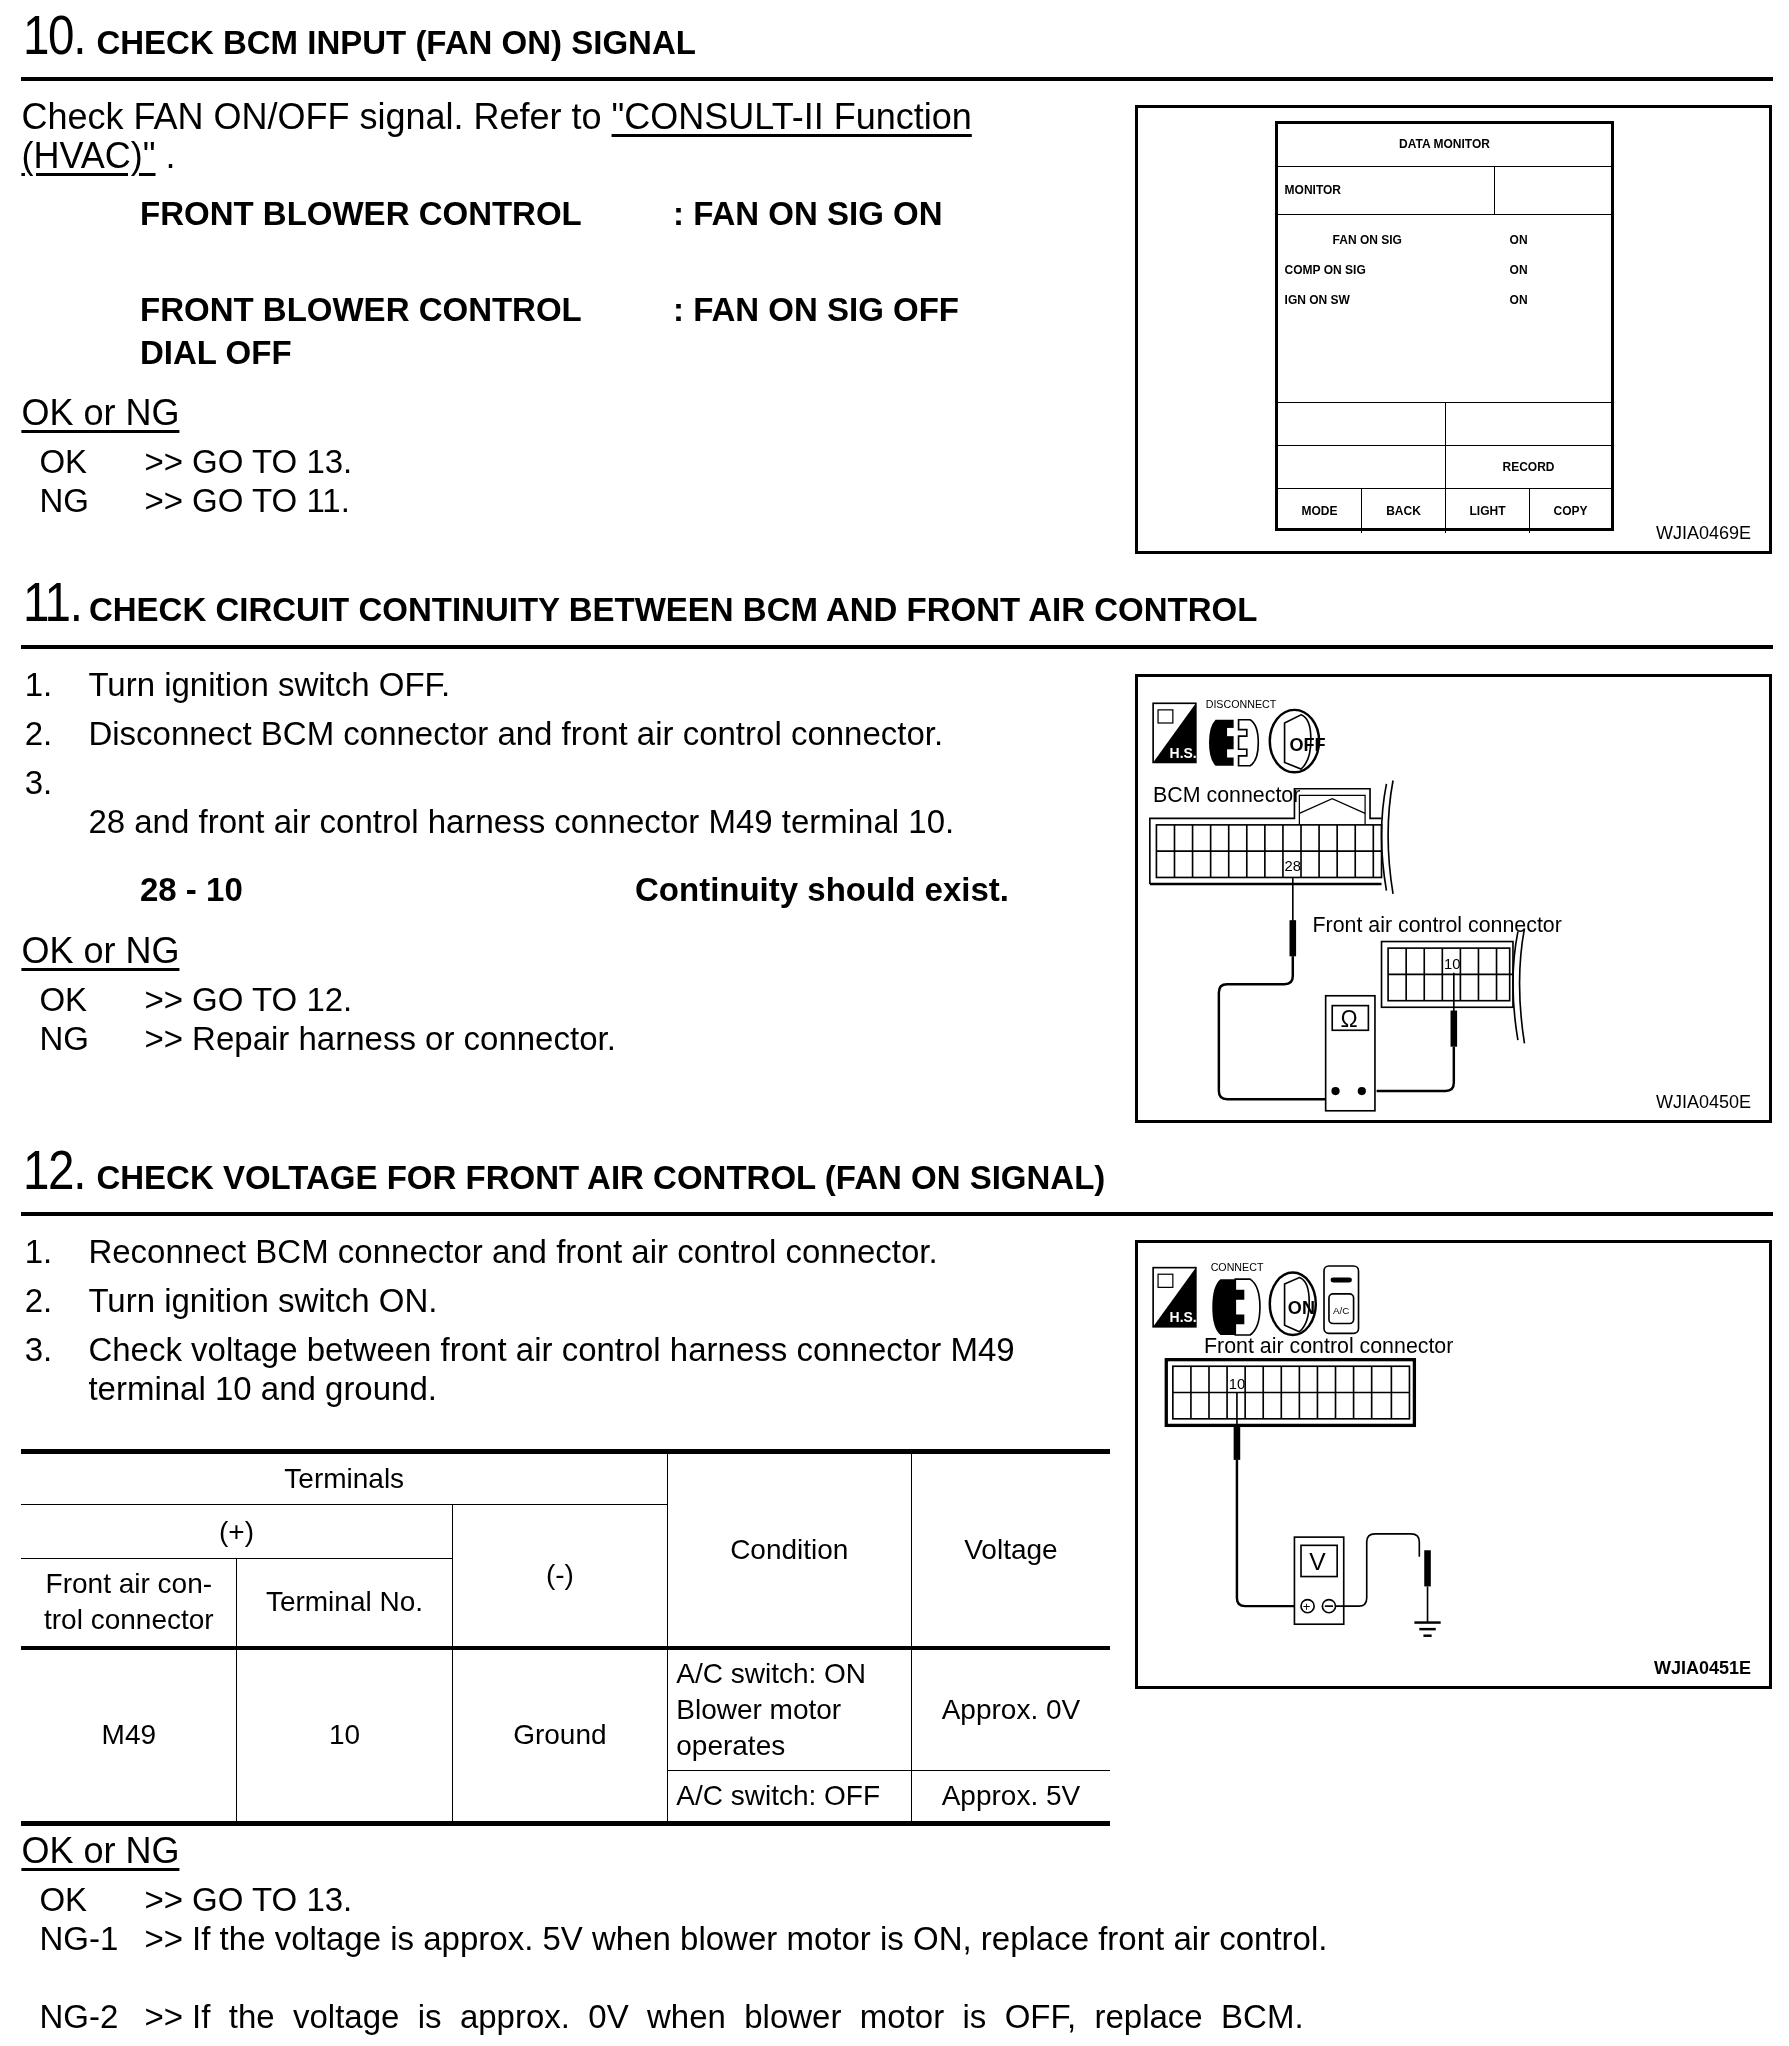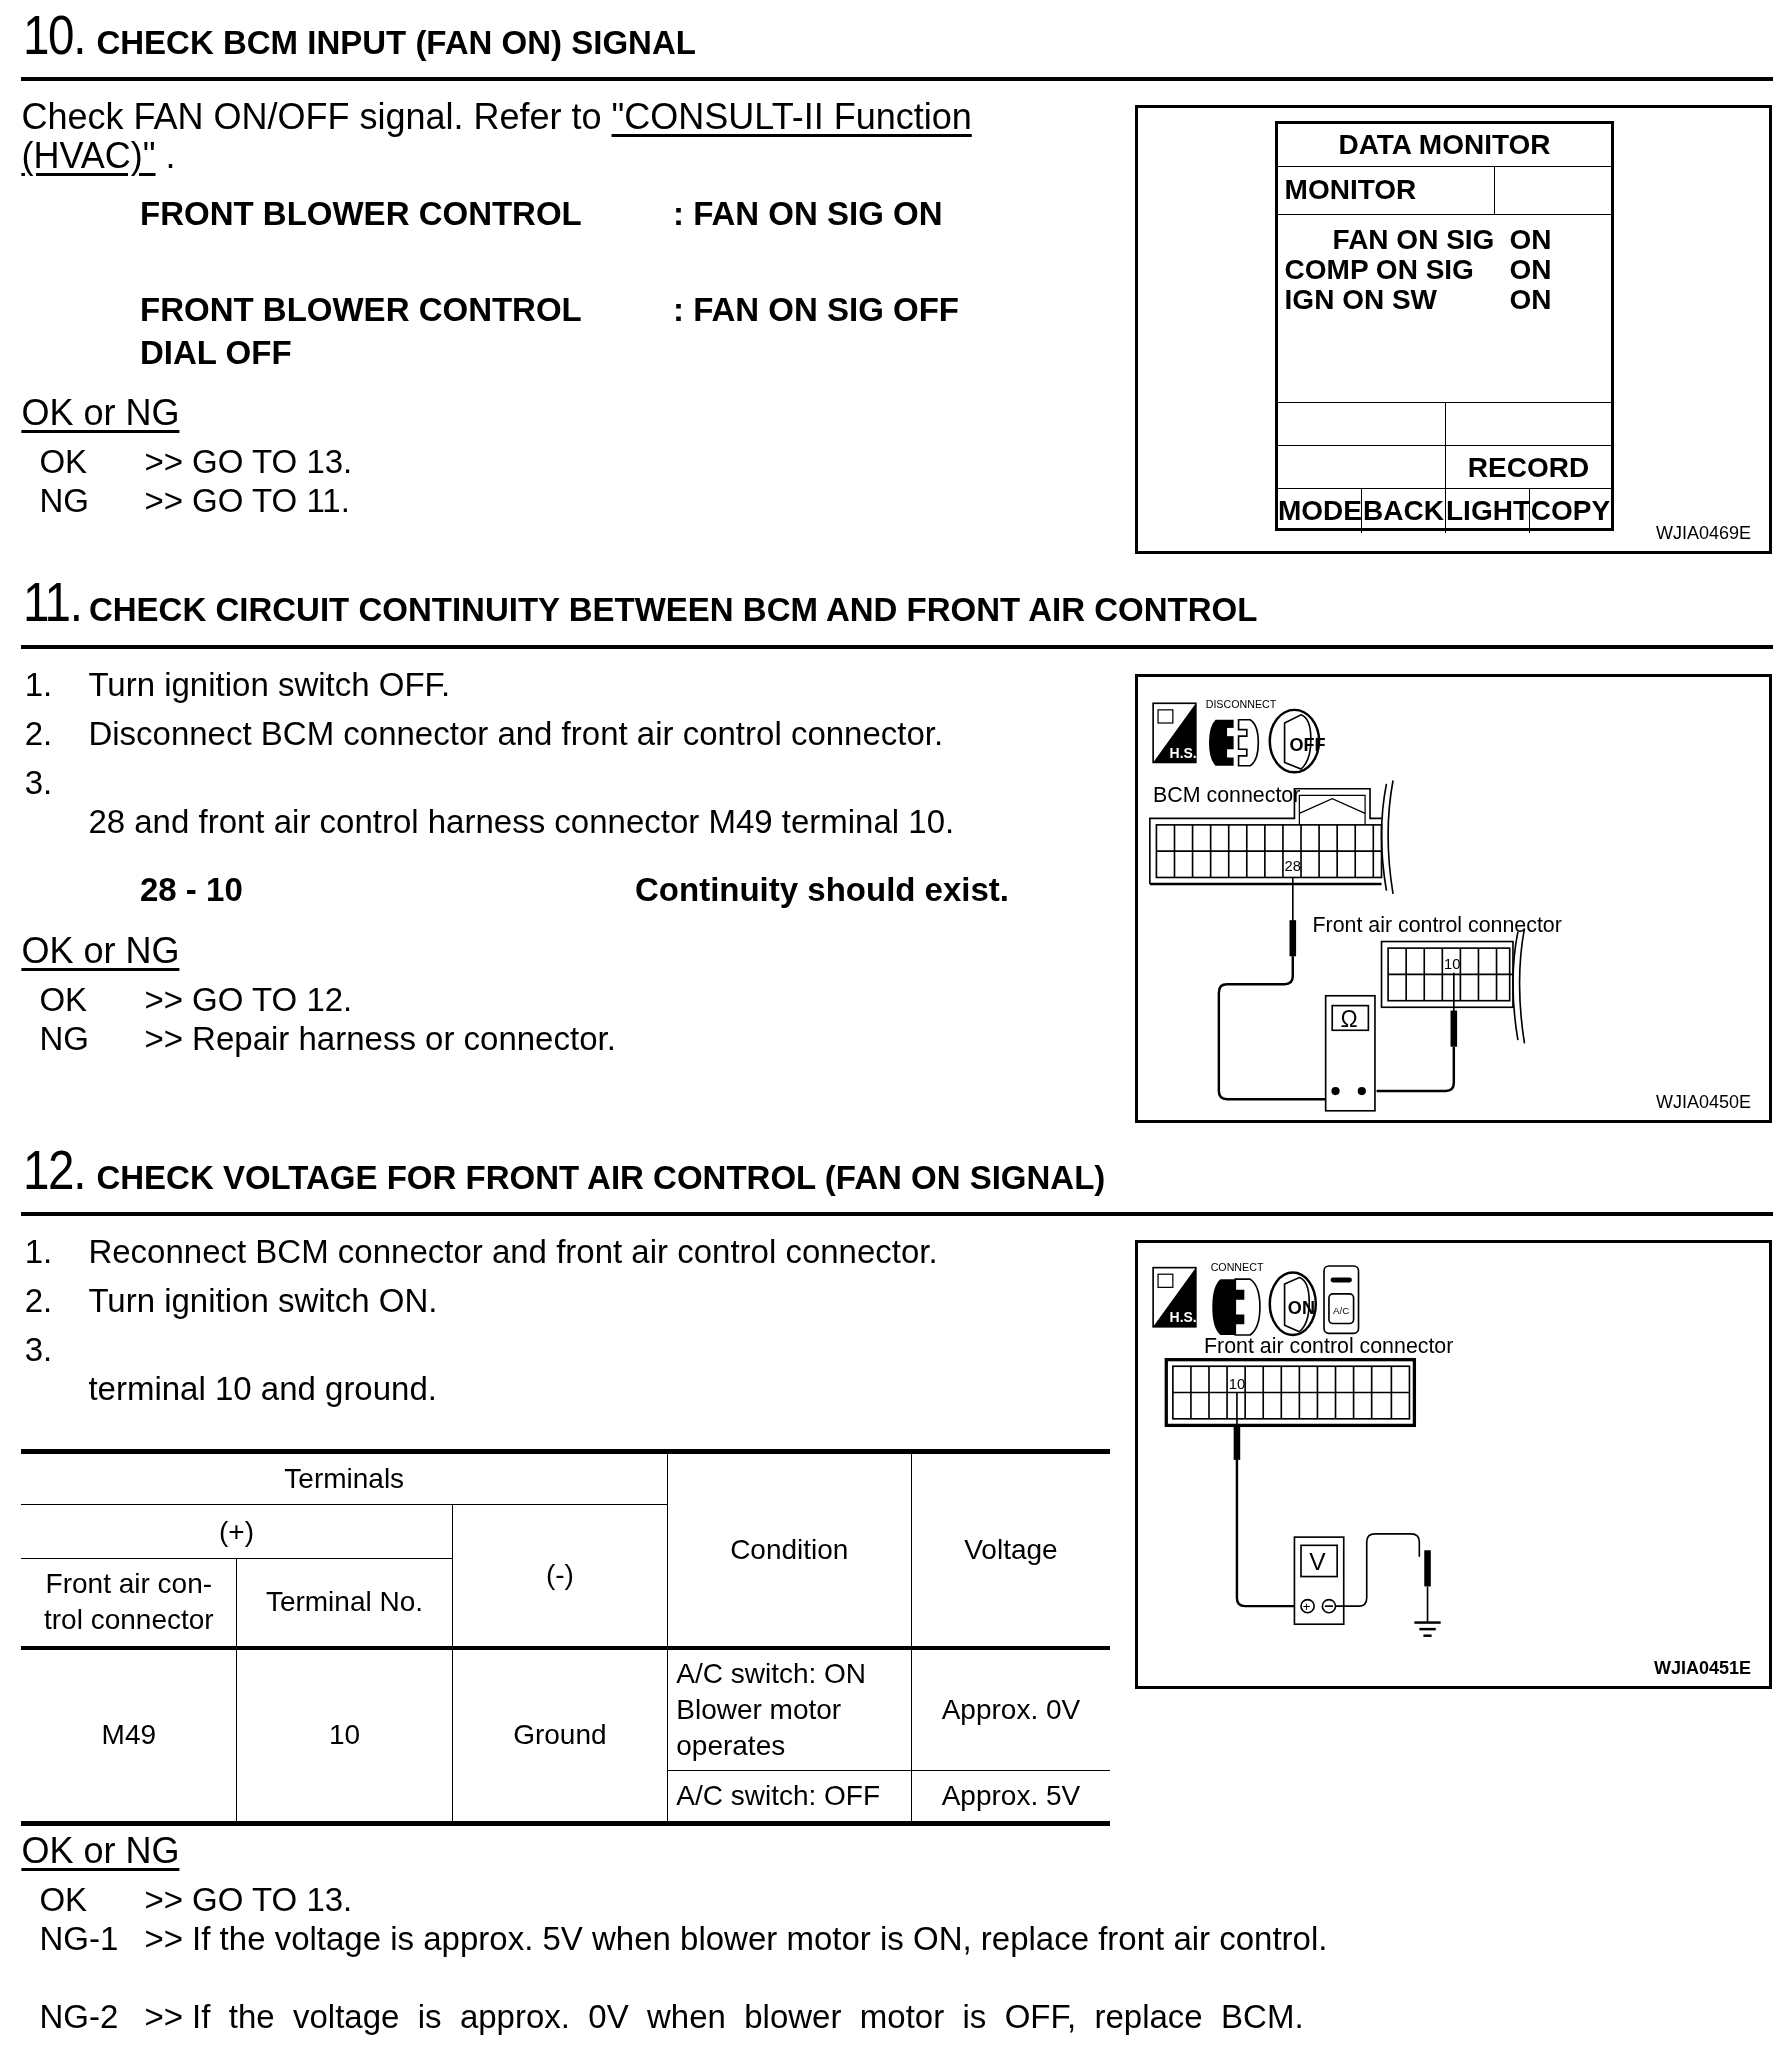--- a/index.html
+++ b/index.html
@@ -9,21 +9,21 @@
   .step-num { font-size: 56px; font-weight: normal; letter-spacing: -1.6px; transform: scaleX(0.85); transform-origin: left; display: inline-block; }
   .step-title { font-size: 33px; font-weight: bold; letter-spacing: 0px; }
   .rule { position: absolute; left: 21.4px; width: 1752px; height: 4.1px; background: #000; }
   .body-text { font-size: 36px; line-height: 39px; }
   .bold-text { font-size: 33px; font-weight: bold; line-height: 43px; }
   .ul { text-decoration: underline; text-decoration-thickness: 2.5px; text-underline-offset: 5px; }
   .okng-row { font-size: 33px; line-height: 39px; display: flex; }
   .okng-key { width: 123px; padding-left: 18px; }
   .figure-box { position: absolute; border: 3.3px solid #000; background: #fff; }
   .figcode { position: absolute; font-size: 18px; color: #000; }
-  .dm-table { position: absolute; border: 3.3px solid #000; font-weight: bold; font-size: 28px; }
+  .dm-table { position: absolute; border: 3.3px solid #000; font-weight: bold; font-size: 12px; }
   table.spec { position: absolute; border-collapse: collapse; font-size: 28px; }
   table.spec td { border: 1.6px solid #000; text-align: center; vertical-align: middle; padding: 3.3px 8.2px; line-height: 36px; }
   table.spec .lft { text-align: left; }
   .num-item { display: flex; font-size: 33px; line-height: 39px; }
   .num-item .n { width: 67px; padding-left: 3.3px; }
 </style>
 </head>
 <body>
 
 <div class="abs" style="left:23px; top:1.6px; white-space:nowrap;">
@@ -232,21 +232,21 @@
   <div class="num-item" style="margin-bottom:10px;">
       <span class="n">1.</span>
       <span>Reconnect BCM connector and front air control connector.</span>
     </div>
   <div class="num-item" style="margin-bottom:10px;">
       <span class="n">2.</span>
       <span>Turn ignition switch ON.</span>
     </div>
   <div class="num-item">
       <span class="n">3.</span>
-      <span><br><span>terminal 10 and ground.</span></span>
+      <span><span>Check voltage between front air control harness connector M49</span><br><span>terminal 10 and ground.</span></span>
     </div>
 </div>
 
 <table class="spec" style="left:21.4px; top:1449px; width:1089px; border-top:5px solid #000; border-bottom:5px solid #000;">
   <colgroup>
       <col style="width:215px">
       <col style="width:215px">
       <col style="width:215px">
       <col style="width:243px">
       <col style="width:199px">

